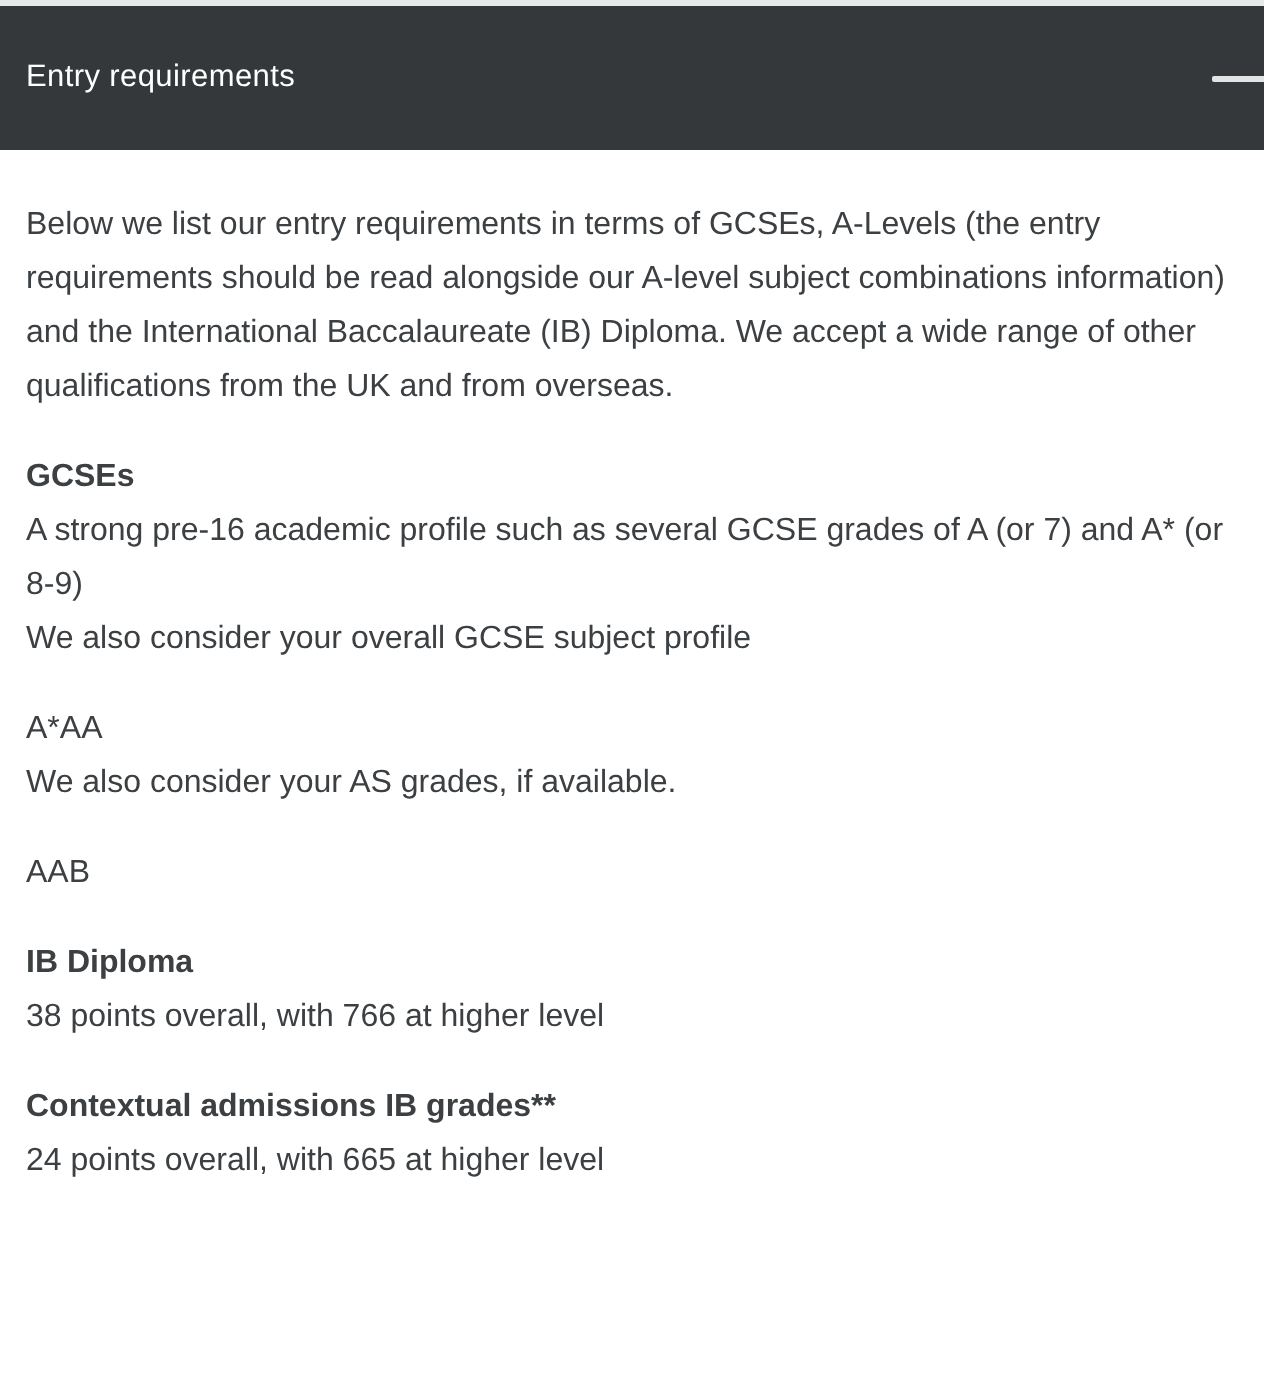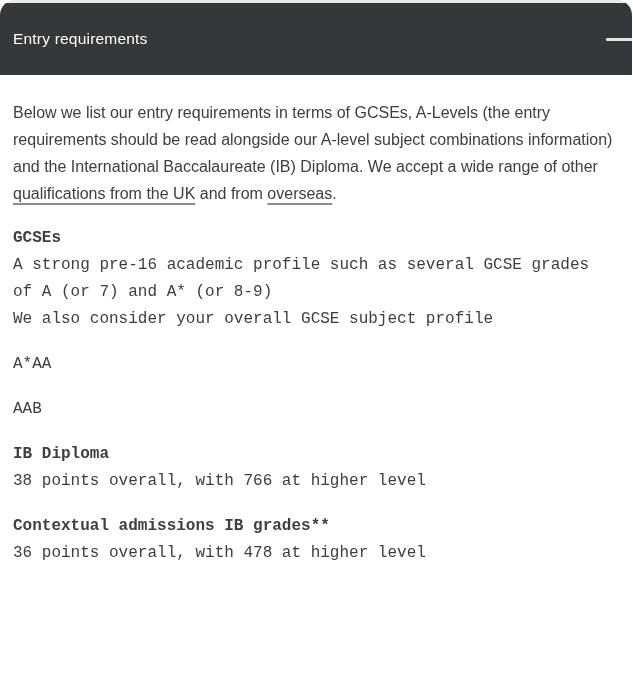--- a/index.html
+++ b/index.html
@@ -8,21 +8,20 @@
     padding: 0;
     background: #ffffff;
     font-family: "Liberation Sans", "DejaVu Sans", sans-serif;
   }
   .page {
     position: relative;
     width: 632px;
     height: 693px;
     background: var(--page-bg, #ffffff);
     overflow: hidden;
-    border-radius: 15px;
   }
   .top-strip {
     height: 3px;
     width: 100%;
     background: var(--strip-color, #e8e9e9);
   }
   .acc-header {
     position: relative;
     height: 72px;
     background: var(--header-bg, #35383a);
@@ -53,31 +52,29 @@
     font-size: 16px;
     line-height: 27px;
   }
   .intro {
     margin: 0 0 18px 0;
     max-width: 608px;
   }
   .section {
     margin: 0 0 18px 0;
     max-width: 620px;
-    font-family: Liberation Mono, monospace;
   }
   .sec-heading {
     font-weight: bold;
   }
   .sec-line {
     font-weight: normal;
   }
   a.body-link {
     color: inherit;
-    text-decoration: underline;
     text-underline-offset: 4px;
     text-decoration-thickness: 1.5px;
     text-decoration-color: #8a8d90;
     cursor: pointer;
   }
 </style>
 </head>
 <body>
 
 <div class="page">
@@ -94,30 +91,31 @@
     <p class="intro"><span>Below we list our entry requirements in terms of GCSEs, A-Levels (the entry requirements should be read alongside our A-level subject combinations information) and the International Baccalaureate (IB) Diploma. We accept a wide range of other </span><a class="body-link">qualifications from the UK</a><span> and from </span><a class="body-link">overseas</a><span>.</span></p>
 
     <div class="section">
       <div class="sec-heading">GCSEs</div>
       <div class="sec-line">A strong pre-16 academic profile such as several GCSE grades of A (or 7) and A* (or 8-9)</div>
       <div class="sec-line">We also consider your overall GCSE subject profile</div>
     </div>
 
     <div class="section">
       <div class="sec-line">A*AA</div>
+      <div class="sec-line">We also consider your AS grades, if available.</div>
     </div>
 
     <div class="section">
       <div class="sec-line">AAB</div>
     </div>
 
     <div class="section">
       <div class="sec-heading">IB Diploma</div>
       <div class="sec-line">38 points overall, with 766 at higher level</div>
     </div>
 
     <div class="section">
       <div class="sec-heading">Contextual admissions IB grades**</div>
-      <div class="sec-line">36 points overall, with 478 at higher level</div>
+      <div class="sec-line">24 points overall, with 665 at higher level</div>
     </div>
 
   </div>
 </div>
 
 </body></html>

